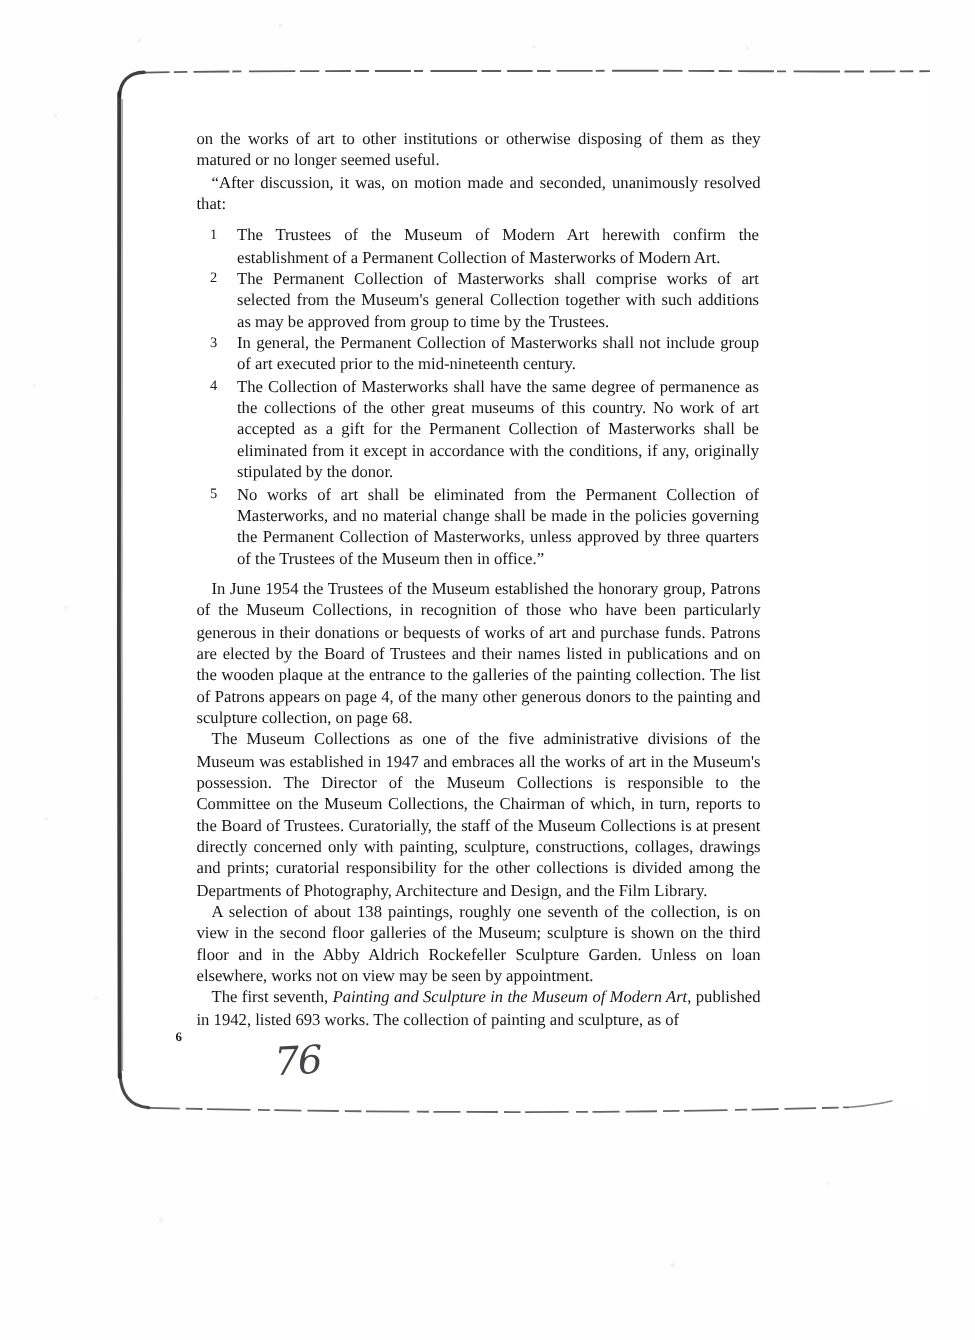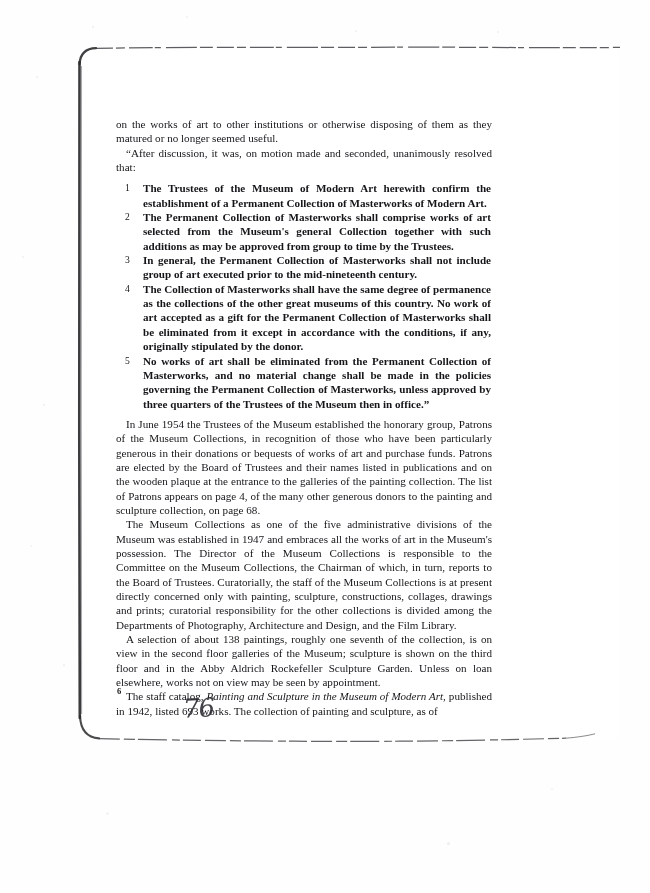--- a/index.html
+++ b/index.html
@@ -46,29 +46,28 @@
     left: 0;
     top: 0;
     width: 650px;
     height: 893px;
     pointer-events: none;
   }
 
   
   #text-column {
     position: absolute;
-    left: 116px;
+    left: 131px;
     top: 86px;
     width: 376px;
     color: #16161a;
     font-size: 11.1px;
     line-height: 14.35px;
     text-align: justify;
     text-justify: inter-word;
-    margin-top: 31px;
     -webkit-font-smoothing: antialiased;
   }
 
   .para {
     margin: 0;
     text-indent: 10px;
     text-align: justify;
   }
   .para.noindent { text-indent: 0; }
 
@@ -86,21 +85,21 @@
     margin-bottom: 0px;
     text-align: justify;
   }
   #resolution-list li .num {
     position: absolute;
     left: -8px;
     top: 0;
     font-size: 9.6px;
     letter-spacing: 0;
   }
-  #resolution-list li .body { display: block; font-weight: bold; }
+  #resolution-list li .body { display: block; }
 
   .ital { font-style: italic; font-size: 11px; }
 
   
   #folio {
     position: absolute;
     left: 117px;
     top: 686px;
     font-size: 8.6px;
     font-weight: bold;
@@ -211,18 +210,18 @@
       <span class="body">No works of art shall be eliminated from the Permanent Collection of Masterworks, and no material change shall be made in the policies governing the Permanent Collection of Masterworks, unless approved by three quarters of the Trustees of the Museum then in office.”</span>
     </li>
   </ul>
 
   <p class="para">In June 1954 the Trustees of the Museum established the honorary group, Patrons of the Museum Collections, in recognition of those who have been particularly generous in their donations or bequests of works of art and purchase funds. Patrons are elected by the Board of Trustees and their names listed in publications and on the wooden plaque at the entrance to the galleries of the painting collection. The list of Patrons appears on page 4, of the many other generous donors to the painting and sculpture collection, on page 68.</p>
 
   <p class="para">The Museum Collections as one of the five administrative divisions of the Museum was established in 1947 and embraces all the works of art in the Museum's possession. The Director of the Museum Collections is responsible to the Committee on the Museum Collections, the Chairman of which, in turn, reports to the Board of Trustees. Curatorially, the staff of the Museum Collections is at present directly concerned only with painting, sculpture, constructions, collages, drawings and prints; curatorial responsibility for the other collections is divided among the Departments of Photography, Architecture and Design, and the Film Library.</p>
 
   <p class="para">A selection of about 138 paintings, roughly one seventh of the collection, is on view in the second floor galleries of the Museum; sculpture is shown on the third floor and in the Abby Aldrich Rockefeller Sculpture Garden. Unless on loan elsewhere, works not on view may be seen by appointment.</p>
 
-  <p class="para"><span>The staff catalog, </span><span class="ital">Painting and Sculpture in the Museum of Modern Art</span><span>, published in 1942, listed 693 works. The collection of painting and sculpture, as of</span></p>
+  <p class="para"><span>The first seventh, </span><span class="ital">Painting and Sculpture in the Museum of Modern Art</span><span>, published in 1942, listed 693 works. The collection of painting and sculpture, as of</span></p>
 </div>
 
 <div id="folio">6</div>
 
 <div id="handwritten-number">76</div>
 
 </body></html>

